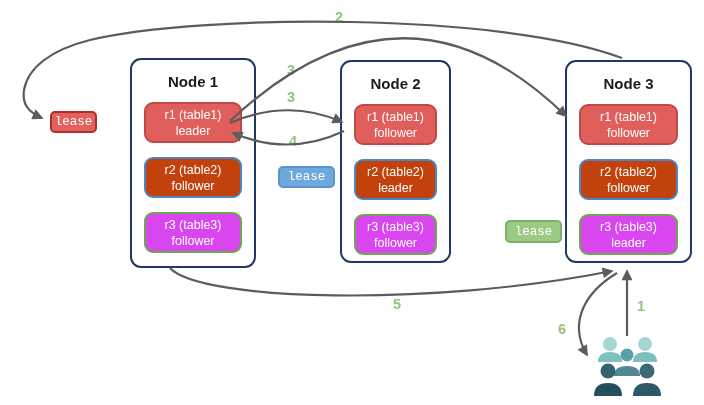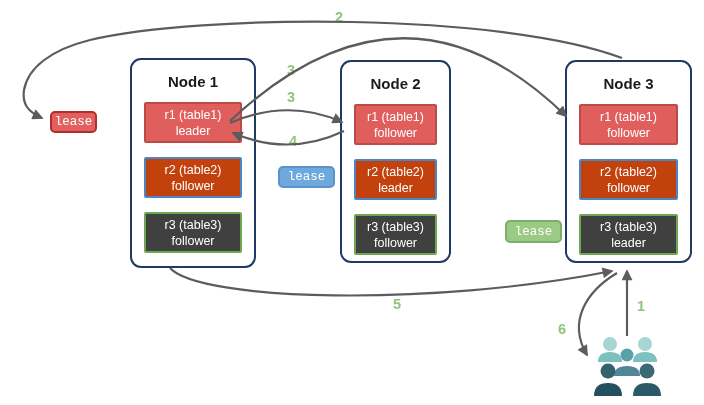--- a/index.html
+++ b/index.html
@@ -11,28 +11,28 @@
   .node {
     position:absolute; background:#fff;
     border:2px solid #1f3864; border-radius:11px;
     padding:13px 12px 0;
   }
   .node-title {
     text-align:center; font-weight:bold; font-size:15px; color:#1a1a1a;
     height:21px; margin-bottom:8px;
   }
   .replica {
-    height:41px; margin-bottom:14px; border-radius:2px;
+    height:41px; margin-bottom:14px; border-radius:9px;
     border:2px solid transparent; color:#fff;
     display:flex; flex-direction:column; justify-content:center;
     text-align:center; font-size:12.5px; line-height:16px;
   }
   .replica.red   { background:#e05f5c; border-color:#bd4a46; }
   .replica.blue  { background:#c2410c; border-color:#4a86c4; }
-  .replica.green { background:#404040; border-color:#6fa650; }
+  .replica.green { background:#d946ef; border-color:#6fa650; }
   .lease {
     position:absolute; border-radius:5px; border:2px solid transparent;
     color:#fff; font-size:12.5px;
     display:flex; align-items:center; justify-content:center;font-family:Liberation Mono, monospace;
   }
   .lease.red   { background:#e2615e; border-color:#b02e2c; }
   .lease.blue  { background:#6fa8dc; border-color:#5995cb; }
   .lease.green { background:#9bca84; border-color:#7fae68; }
   .step {
     position:absolute; transform:translate(-50%,-50%);

